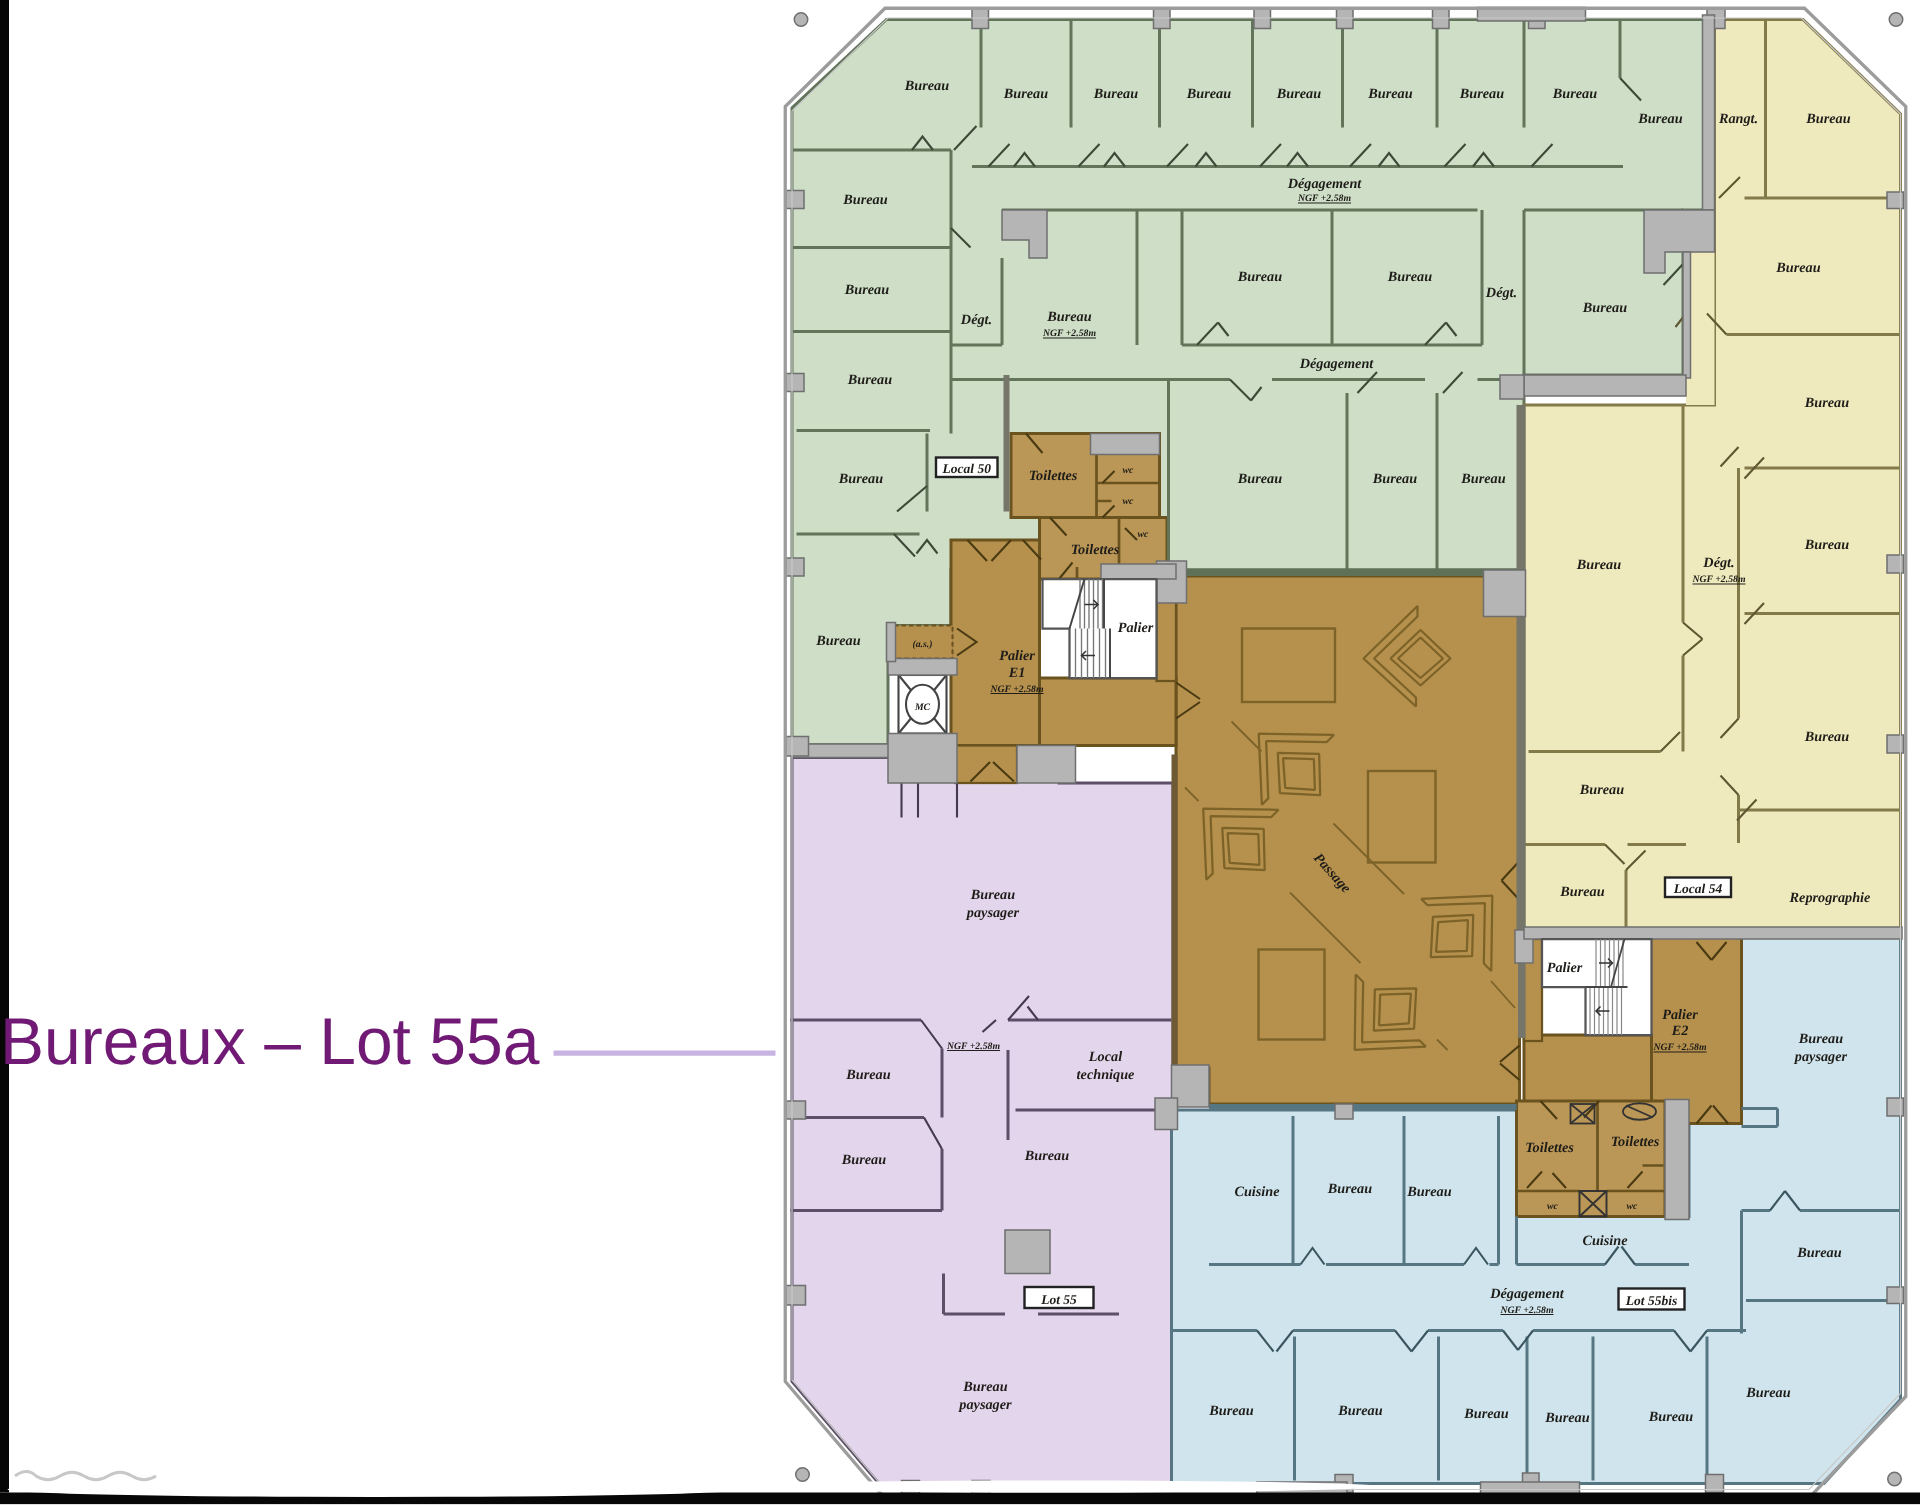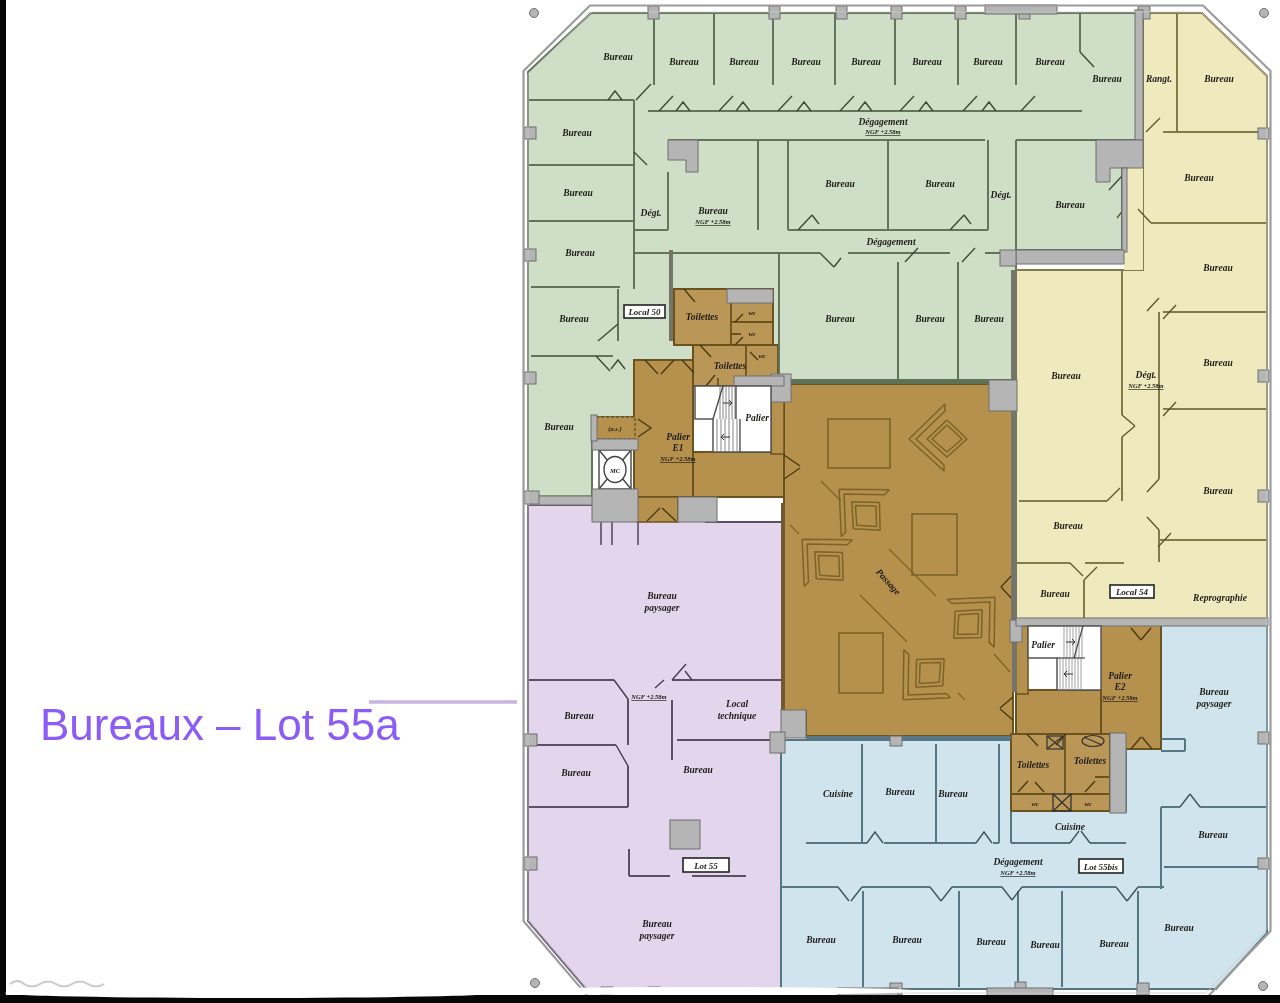--- a/index.html
+++ b/index.html
@@ -3,22 +3,22 @@
 <meta charset="utf-8">
 <style>
   html,body{margin:0;padding:0;background:#fff;}
   .page{position:relative;width:1280px;height:1003px;background:#fff;overflow:hidden;
         font-family:"Liberation Sans", sans-serif;}
   svg{position:absolute;left:0;top:0;}
   svg text{font-family:"Liberation Serif", serif;font-style:italic;fill:#1e1c18;}
   .t{font-size:9.5px;font-weight:bold;text-anchor:middle;}
   .ts{font-size:6.5px;font-weight:bold;text-anchor:middle;}
   .tb{font-size:9px;font-weight:bold;text-anchor:middle;}
-  .title{position:absolute;left:0px;top:700px;color:#8b5cf6;font-size:44px;
-         font-family:"Liberation Sans", sans-serif;margin-left:40px;}
+  .title{position:absolute;left:0px;top:670px;color:#701a75;font-size:44px;
+         font-family:"Liberation Sans", sans-serif;}
 </style>
 </head>
 <body>
 <div class="page">
 <svg width="1280" height="1003" viewBox="0 0 1280 1003">
 
   <rect x="0" y="0" width="1280" height="1003" fill="#ffffff"></rect>
 
   <polygon points="591,13 1136,13 1136,140 1122,140 1122,250 1016,250 1016,380 634,380 634,417 592,417 592,497 528,497 528,72" fill="#cedec7" stroke="#62745a" stroke-width="2"></polygon>
 

